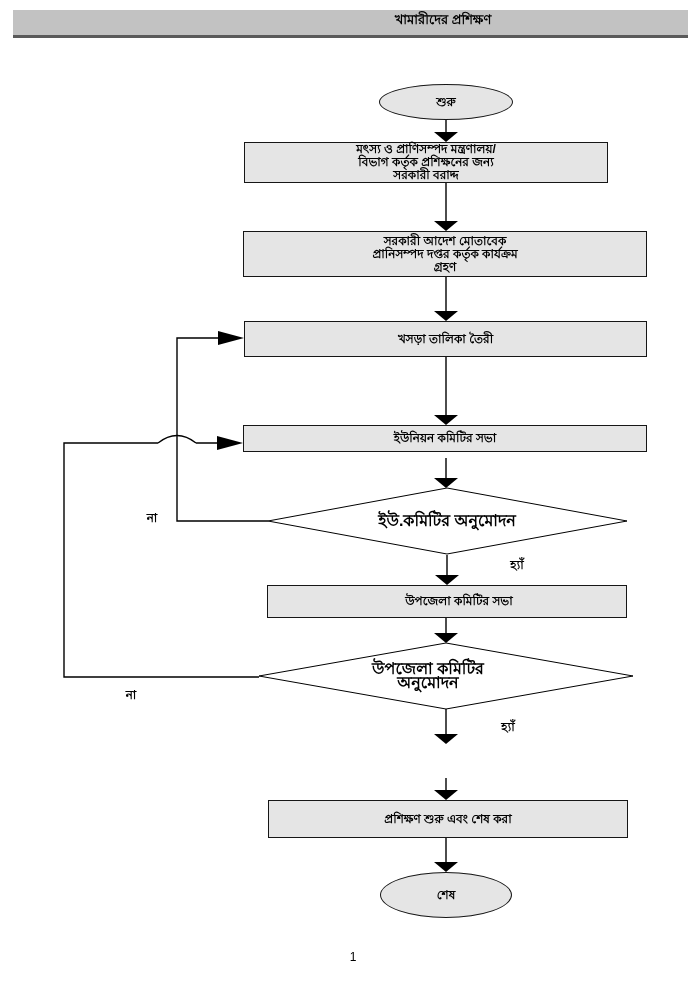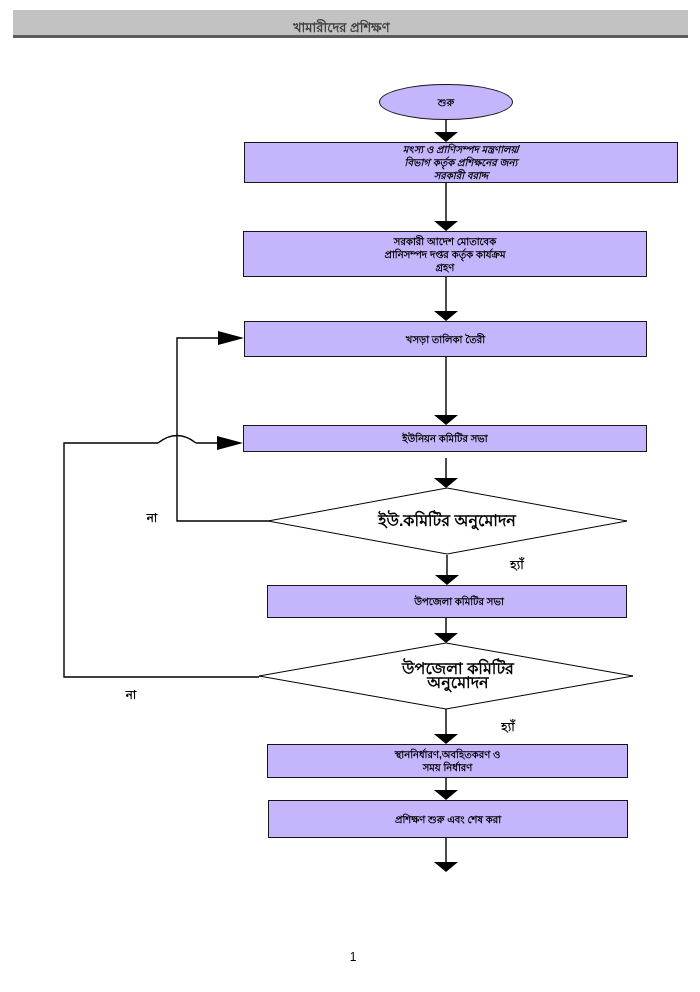--- a/index.html
+++ b/index.html
@@ -5,28 +5,28 @@
   html,body{margin:0;padding:0;background:#ffffff;}
   .page{
     position:relative;width:700px;height:992px;background:#ffffff;
     font-family:"Liberation Sans", sans-serif;color:#000;overflow:hidden;
   }
   .header-bar{
     position:absolute;left:13px;top:10px;width:675px;height:25px;
     background:#c2c2c2;border-bottom:3px solid #5a5a5a;z-index:2;
   }
   .header-title{
-    position:absolute;left:280px;top:8px;width:300px;
-    font-size:13px;font-weight:bold;color:#404040;
+    position:absolute;left:280px;top:0;width:300px;text-align:center;
+    font-size:13px;font-weight:bold;color:#000000;
   }
   .conn{position:absolute;left:0;top:0;z-index:1;}
   .node{
-    position:absolute;background:#c4b5fd;border:1.5px solid #161616;
+    position:absolute;background:#e5e5e5;border:1.5px solid #161616;
     display:flex;flex-direction:column;align-items:center;justify-content:center;
-    text-align:center;font-size:10px;font-weight:bold;line-height:13px;z-index:2;
+    text-align:center;font-size:12px;font-weight:bold;line-height:13px;z-index:2;
     box-sizing:border-box;
   }
   .oval{border-radius:50%;border-width:1px;}
   .dtext{
     position:absolute;display:flex;flex-direction:column;align-items:center;justify-content:center;
     text-align:center;font-size:16px;font-weight:bold;line-height:14px;z-index:2;
   }
   .edge-label{
     position:absolute;font-size:12px;font-weight:bold;text-align:center;z-index:2;
   }
@@ -76,21 +76,21 @@
     <g fill="#ffffff" stroke="#000000" stroke-width="1">
       <polygon points="447,488 627,521 447,554 268,521"></polygon>
       <polygon points="446,643 633,676 446,709 259,676"></polygon>
     </g>
   </svg>
 
   <div class="node oval" style="left:379px;top:84px;width:134px;height:36px;">
     <div>শুরু</div>
   </div>
 
-  <div class="node" style="left:244px;top:142px;width:434px;height:41px;font-style:italic;">
+  <div class="node" style="left:244px;top:142px;width:364px;height:41px;">
     <div>মৎস্য ও প্রাণিসম্পদ মন্ত্রণালয়/</div>
     <div>বিভাগ কর্তৃক প্রশিক্ষনের জন্য</div>
     <div>সরকারী বরাদ্দ</div>
   </div>
 
   <div class="node" style="left:243px;top:231px;width:404px;height:46px;">
     <div>সরকারী আদেশ মোতাবেক</div>
     <div>প্রানিসম্পদ দপ্তর কর্তৃক কার্যক্রম</div>
     <div>গ্রহণ</div>
   </div>
@@ -104,34 +104,33 @@
   </div>
 
   <div class="dtext" style="left:300px;top:508px;width:294px;height:26px;">
     <div>ইউ.কমিটির অনুমোদন</div>
   </div>
 
   <div class="node" style="left:267px;top:585px;width:360px;height:33px;padding-left:24px;">
     <div>উপজেলা কমিটির সভা</div>
   </div>
 
-  <div class="dtext" style="left:342px;top:660px;width:232px;height:32px;text-align:center;">
+  <div class="dtext" style="left:312px;top:660px;width:232px;height:32px;text-align:center;">
     <div>উপজেলা কমিটির</div>
     <div>অনুমোদন</div>
   </div>
 
-  <div class="node" style="left:267px;top:744px;width:361px;height:34px;">
-    <div>স্থাননির্ধারণ,অবহিতকরণ ও</div>
-    <div>সময় নির্ধারণ</div>
-  </div>
 
   <div class="node" style="left:268px;top:800px;width:360px;height:38px;justify-content:center;">
     <div>প্রশিক্ষণ শুরু এবং শেষ করা</div>
   </div>
 
+  <div class="node oval" style="left:380px;top:872px;width:132px;height:46px;">
+    <div>শেষ</div>
+  </div>
 
   <div class="edge-label" style="left:133px;top:509px;width:38px;">না</div>
 
   <div class="edge-label" style="left:496px;top:556px;width:42px;">হ্যাঁ</div>
 
   <div class="edge-label" style="left:112px;top:686px;width:38px;">না</div>
 
   <div class="edge-label" style="left:487px;top:718px;width:42px;">হ্যাঁ</div>
 
   <div class="page-number">1</div>

